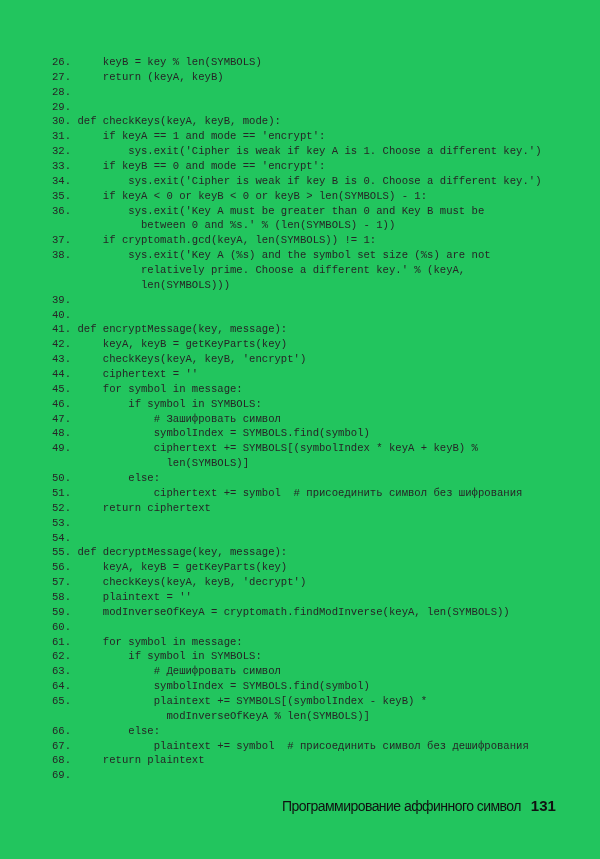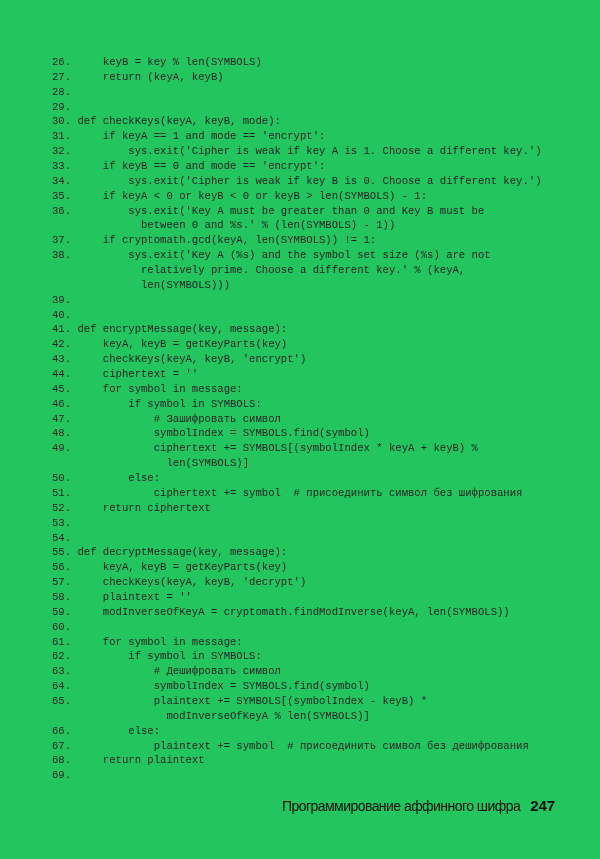--- a/index.html
+++ b/index.html
@@ -69,16 +69,16 @@
       white-space: nowrap;
     }
   </style>
 </head>
 <body>
 
 <div class="page">
   <pre class="code-block" id="code-block"><span class="code-row"><span class="line-number">26.</span><span class="code-text">    keyB = key % len(SYMBOLS)</span></span><span class="code-row"><span class="line-number">27.</span><span class="code-text">    return (keyA, keyB)</span></span><span class="code-row"><span class="line-number">28.</span><span class="code-text"></span></span><span class="code-row"><span class="line-number">29.</span><span class="code-text"></span></span><span class="code-row"><span class="line-number">30.</span><span class="code-text">def checkKeys(keyA, keyB, mode):</span></span><span class="code-row"><span class="line-number">31.</span><span class="code-text">    if keyA == 1 and mode == 'encrypt':</span></span><span class="code-row"><span class="line-number">32.</span><span class="code-text">        sys.exit('Cipher is weak if key A is 1. Choose a different key.')</span></span><span class="code-row"><span class="line-number">33.</span><span class="code-text">    if keyB == 0 and mode == 'encrypt':</span></span><span class="code-row"><span class="line-number">34.</span><span class="code-text">        sys.exit('Cipher is weak if key B is 0. Choose a different key.')</span></span><span class="code-row"><span class="line-number">35.</span><span class="code-text">    if keyA &lt; 0 or keyB &lt; 0 or keyB &gt; len(SYMBOLS) - 1:</span></span><span class="code-row"><span class="line-number">36.</span><span class="code-text">        sys.exit('Key A must be greater than 0 and Key B must be</span></span><span class="code-row"><span class="line-number"></span><span class="code-text">          between 0 and %s.' % (len(SYMBOLS) - 1))</span></span><span class="code-row"><span class="line-number">37.</span><span class="code-text">    if cryptomath.gcd(keyA, len(SYMBOLS)) != 1:</span></span><span class="code-row"><span class="line-number">38.</span><span class="code-text">        sys.exit('Key A (%s) and the symbol set size (%s) are not</span></span><span class="code-row"><span class="line-number"></span><span class="code-text">          relatively prime. Choose a different key.' % (keyA,</span></span><span class="code-row"><span class="line-number"></span><span class="code-text">          len(SYMBOLS)))</span></span><span class="code-row"><span class="line-number">39.</span><span class="code-text"></span></span><span class="code-row"><span class="line-number">40.</span><span class="code-text"></span></span><span class="code-row"><span class="line-number">41.</span><span class="code-text">def encryptMessage(key, message):</span></span><span class="code-row"><span class="line-number">42.</span><span class="code-text">    keyA, keyB = getKeyParts(key)</span></span><span class="code-row"><span class="line-number">43.</span><span class="code-text">    checkKeys(keyA, keyB, 'encrypt')</span></span><span class="code-row"><span class="line-number">44.</span><span class="code-text">    ciphertext = ''</span></span><span class="code-row"><span class="line-number">45.</span><span class="code-text">    for symbol in message:</span></span><span class="code-row"><span class="line-number">46.</span><span class="code-text">        if symbol in SYMBOLS:</span></span><span class="code-row"><span class="line-number">47.</span><span class="code-text">            # Зашифровать символ</span></span><span class="code-row"><span class="line-number">48.</span><span class="code-text">            symbolIndex = SYMBOLS.find(symbol)</span></span><span class="code-row"><span class="line-number">49.</span><span class="code-text">            ciphertext += SYMBOLS[(symbolIndex * keyA + keyB) %</span></span><span class="code-row"><span class="line-number"></span><span class="code-text">              len(SYMBOLS)]</span></span><span class="code-row"><span class="line-number">50.</span><span class="code-text">        else:</span></span><span class="code-row"><span class="line-number">51.</span><span class="code-text">            ciphertext += symbol  # присоединить символ без шифрования</span></span><span class="code-row"><span class="line-number">52.</span><span class="code-text">    return ciphertext</span></span><span class="code-row"><span class="line-number">53.</span><span class="code-text"></span></span><span class="code-row"><span class="line-number">54.</span><span class="code-text"></span></span><span class="code-row"><span class="line-number">55.</span><span class="code-text">def decryptMessage(key, message):</span></span><span class="code-row"><span class="line-number">56.</span><span class="code-text">    keyA, keyB = getKeyParts(key)</span></span><span class="code-row"><span class="line-number">57.</span><span class="code-text">    checkKeys(keyA, keyB, 'decrypt')</span></span><span class="code-row"><span class="line-number">58.</span><span class="code-text">    plaintext = ''</span></span><span class="code-row"><span class="line-number">59.</span><span class="code-text">    modInverseOfKeyA = cryptomath.findModInverse(keyA, len(SYMBOLS))</span></span><span class="code-row"><span class="line-number">60.</span><span class="code-text"></span></span><span class="code-row"><span class="line-number">61.</span><span class="code-text">    for symbol in message:</span></span><span class="code-row"><span class="line-number">62.</span><span class="code-text">        if symbol in SYMBOLS:</span></span><span class="code-row"><span class="line-number">63.</span><span class="code-text">            # Дешифровать символ</span></span><span class="code-row"><span class="line-number">64.</span><span class="code-text">            symbolIndex = SYMBOLS.find(symbol)</span></span><span class="code-row"><span class="line-number">65.</span><span class="code-text">            plaintext += SYMBOLS[(symbolIndex - keyB) *</span></span><span class="code-row"><span class="line-number"></span><span class="code-text">              modInverseOfKeyA % len(SYMBOLS)]</span></span><span class="code-row"><span class="line-number">66.</span><span class="code-text">        else:</span></span><span class="code-row"><span class="line-number">67.</span><span class="code-text">            plaintext += symbol  # присоединить символ без дешифрования</span></span><span class="code-row"><span class="line-number">68.</span><span class="code-text">    return plaintext</span></span><span class="code-row"><span class="line-number">69.</span><span class="code-text"></span></span></pre>
 
   <div class="footer">
-    <span class="footer-title">Программирование аффинного шифра</span>
-    <span class="footer-page">247</span>
+    <span class="footer-title">Программирование аффинного символ</span>
+    <span class="footer-page">131</span>
   </div>
 </div>
 
 </body></html>

